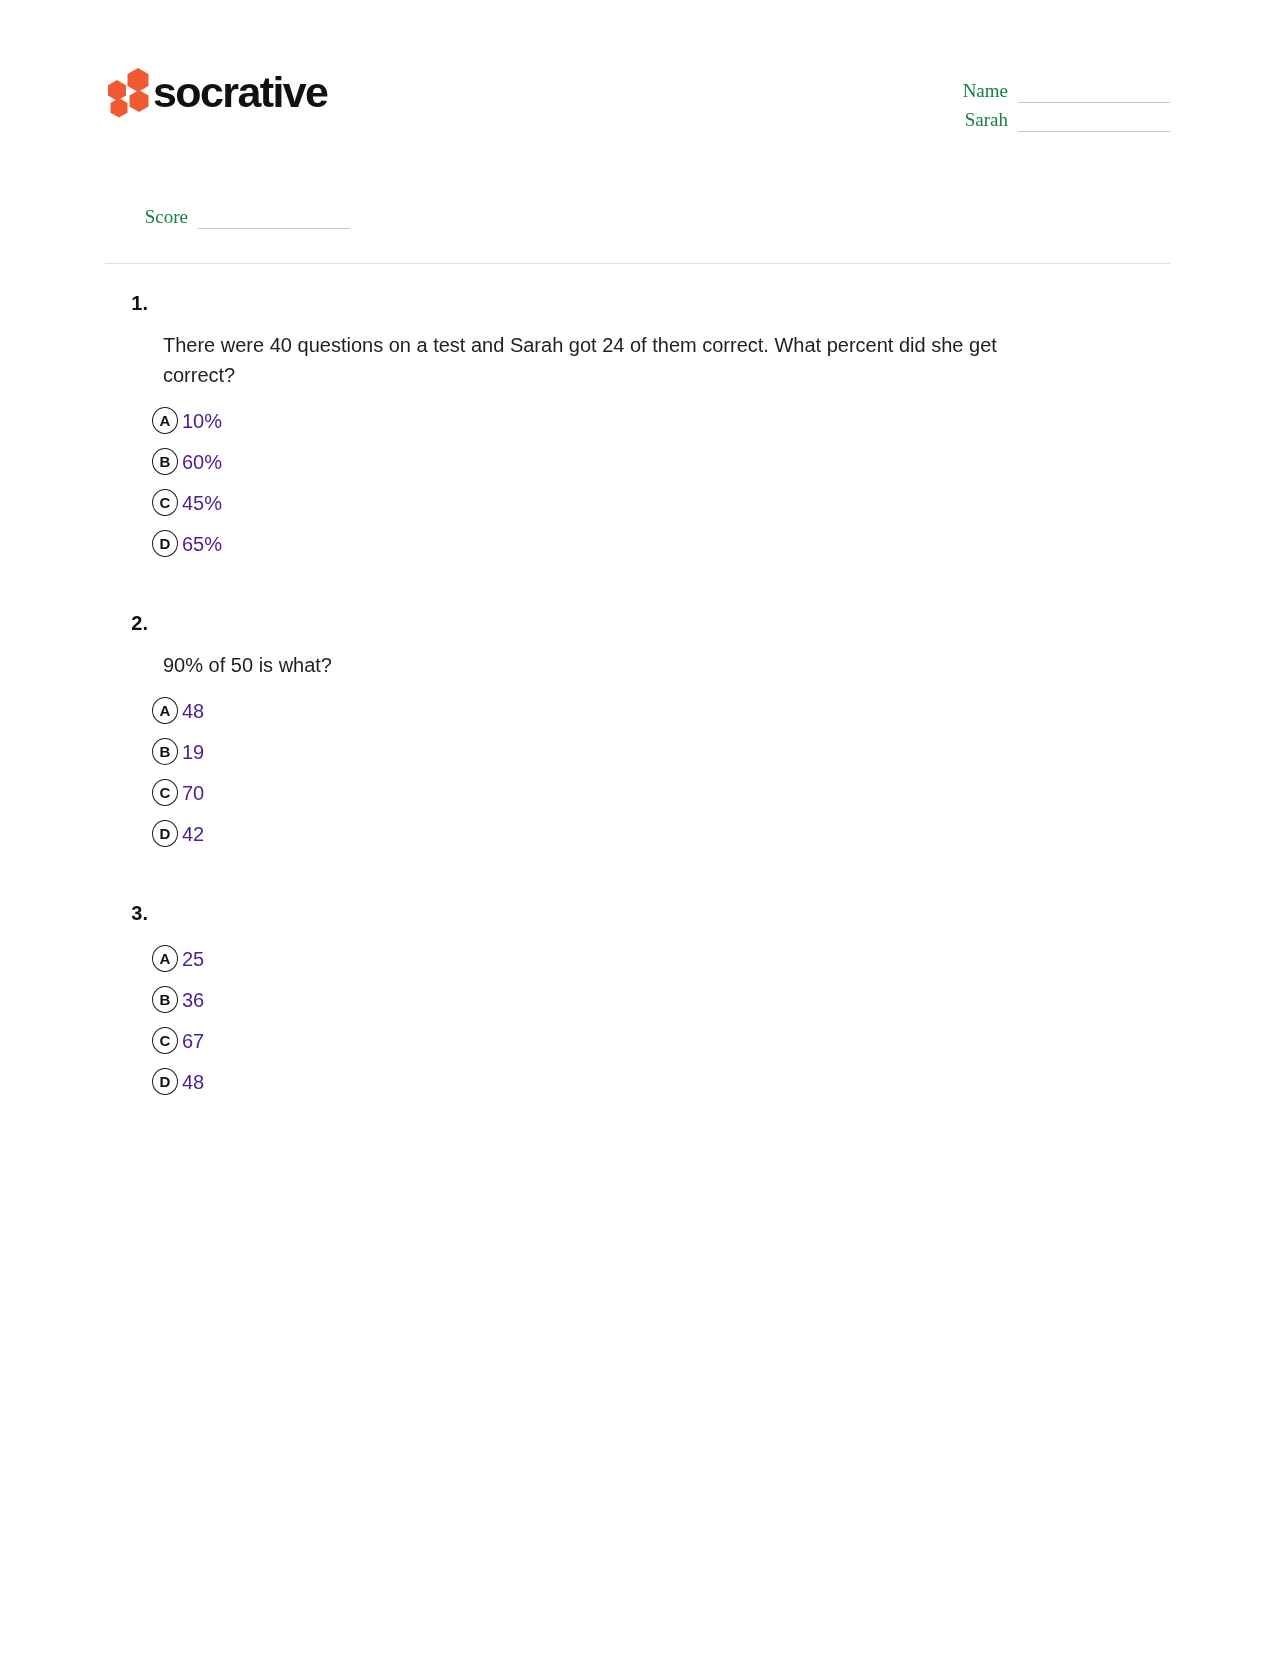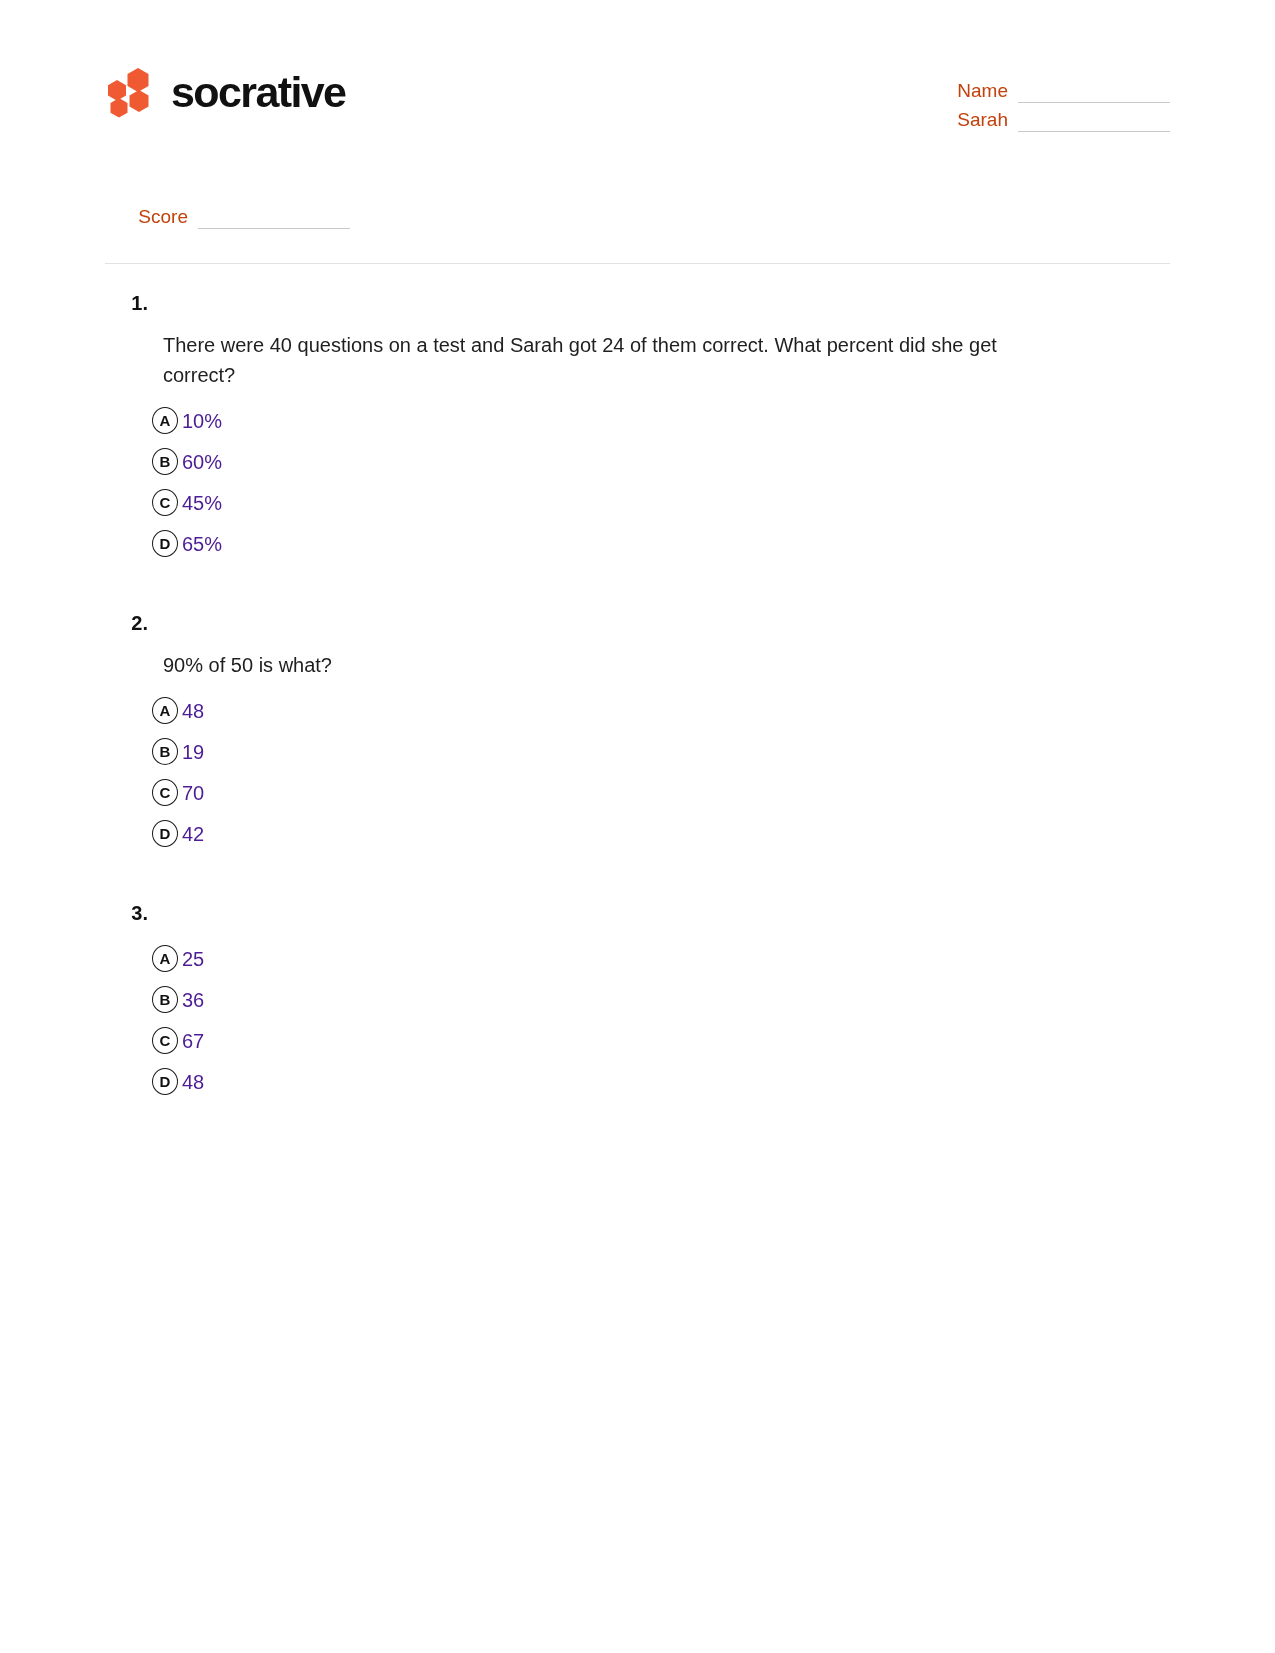--- a/index.html
+++ b/index.html
@@ -29,21 +29,20 @@
     display: flex;
     align-items: flex-start;
     justify-content: space-between;
     padding: 58px 105px 0 105px;
     box-sizing: border-box;
   }
 
   .brand {
     display: flex;
     align-items: center;
-    gap: 18px;
     margin-top: 8px;
   }
   .brand-mark {
     width: 48px;
     height: 52px;
     display: block;
   }
   .brand-word {
     font-family: "Liberation Sans", sans-serif;
     font-size: 43px;
@@ -59,24 +58,25 @@
   }
   .meta-row {
     display: flex;
     align-items: flex-end;
     justify-content: flex-end;
     gap: 10px;
     height: 29px;
   }
   .meta-label {
     font-size: 19px;
-    color: #c2410c;
+    color: #15803d;
     line-height: 1;
     white-space: nowrap;
     padding-bottom: 3px;
+    font-family: Liberation Serif, serif;
   }
   .meta-line {
     width: 152px;
     border-bottom: 1.5px solid #c9c9c9;
     height: 1px;
   }
 
   
   .title-block {
     display: flex;

